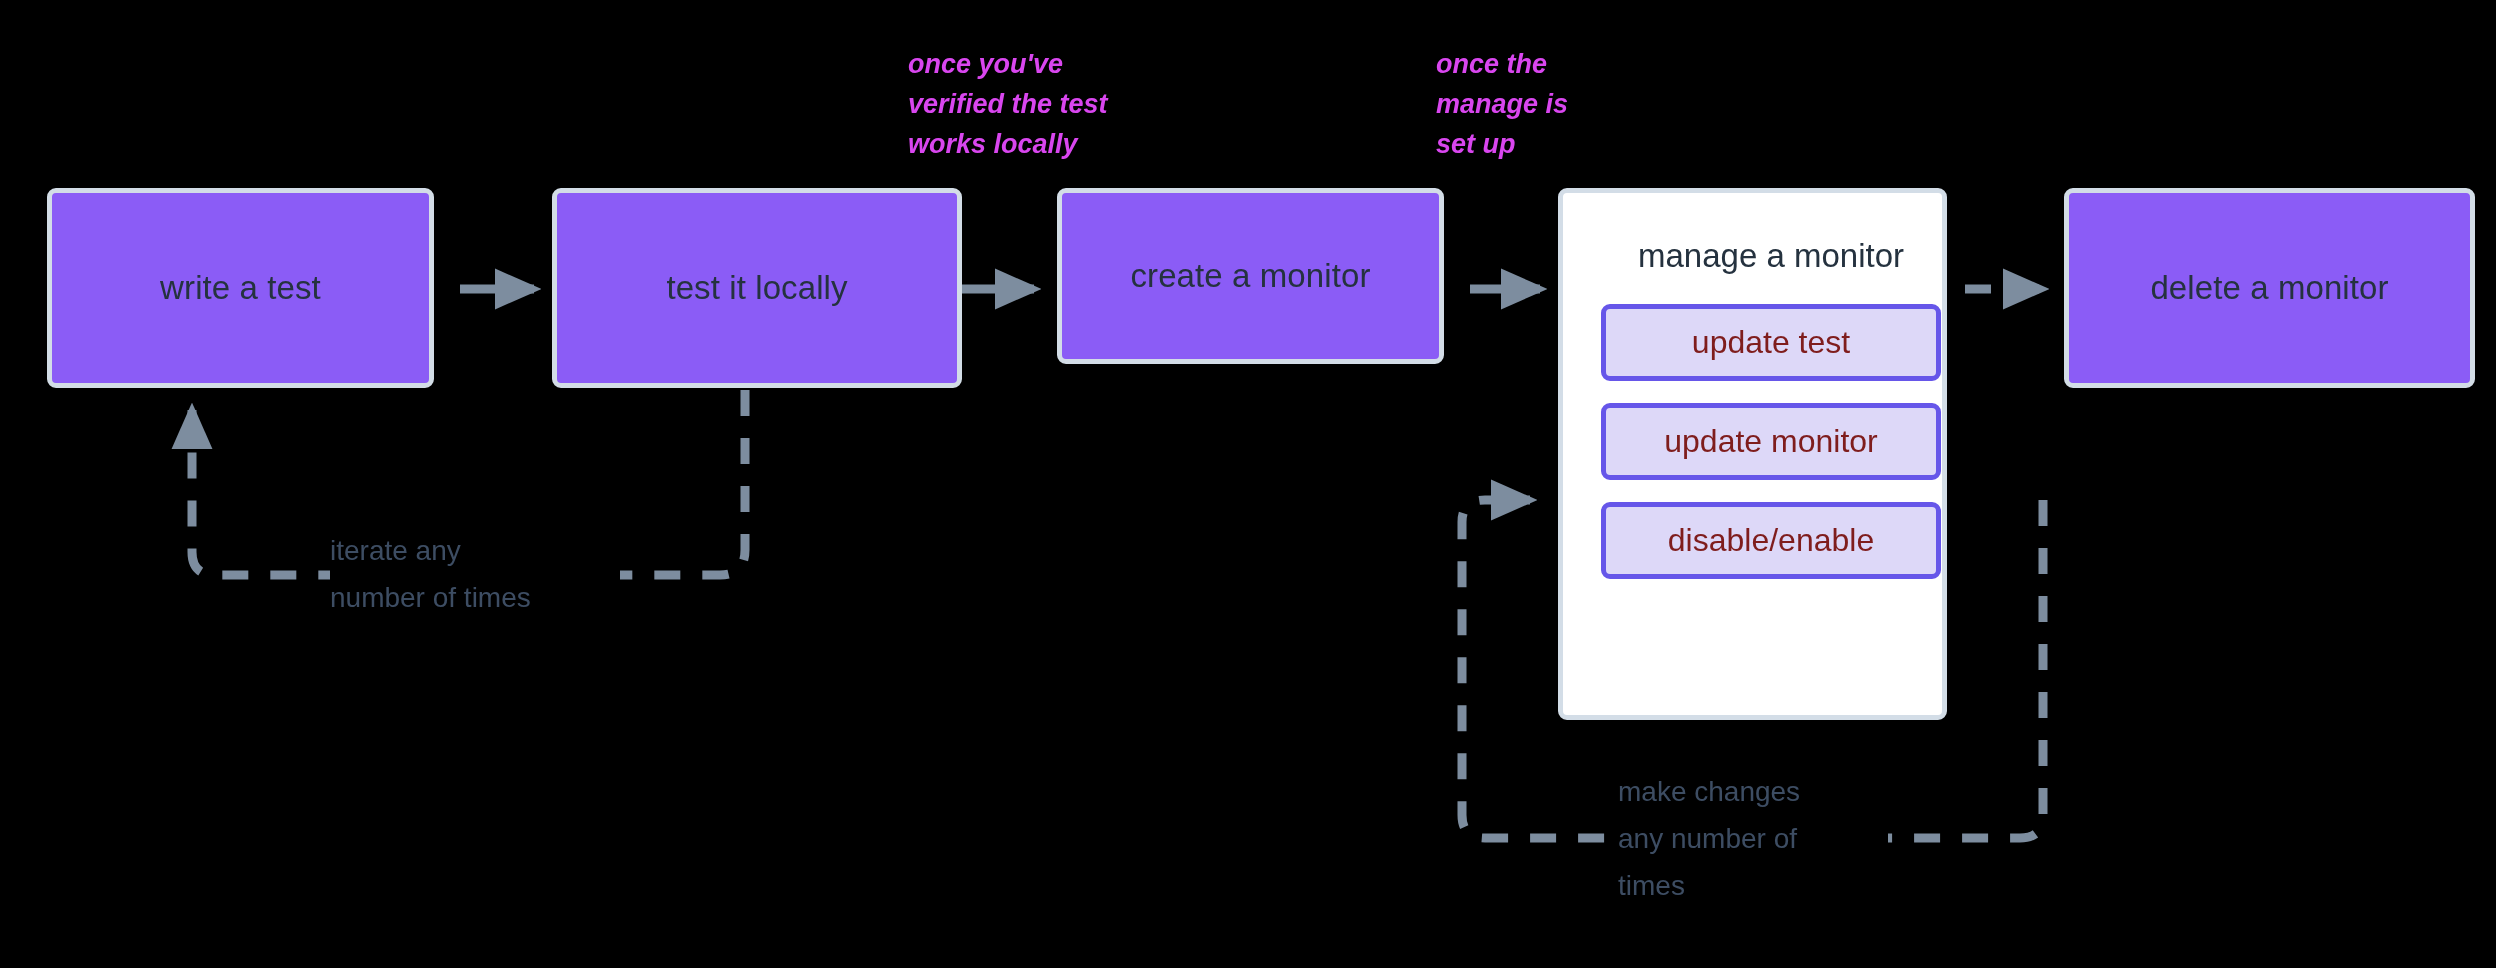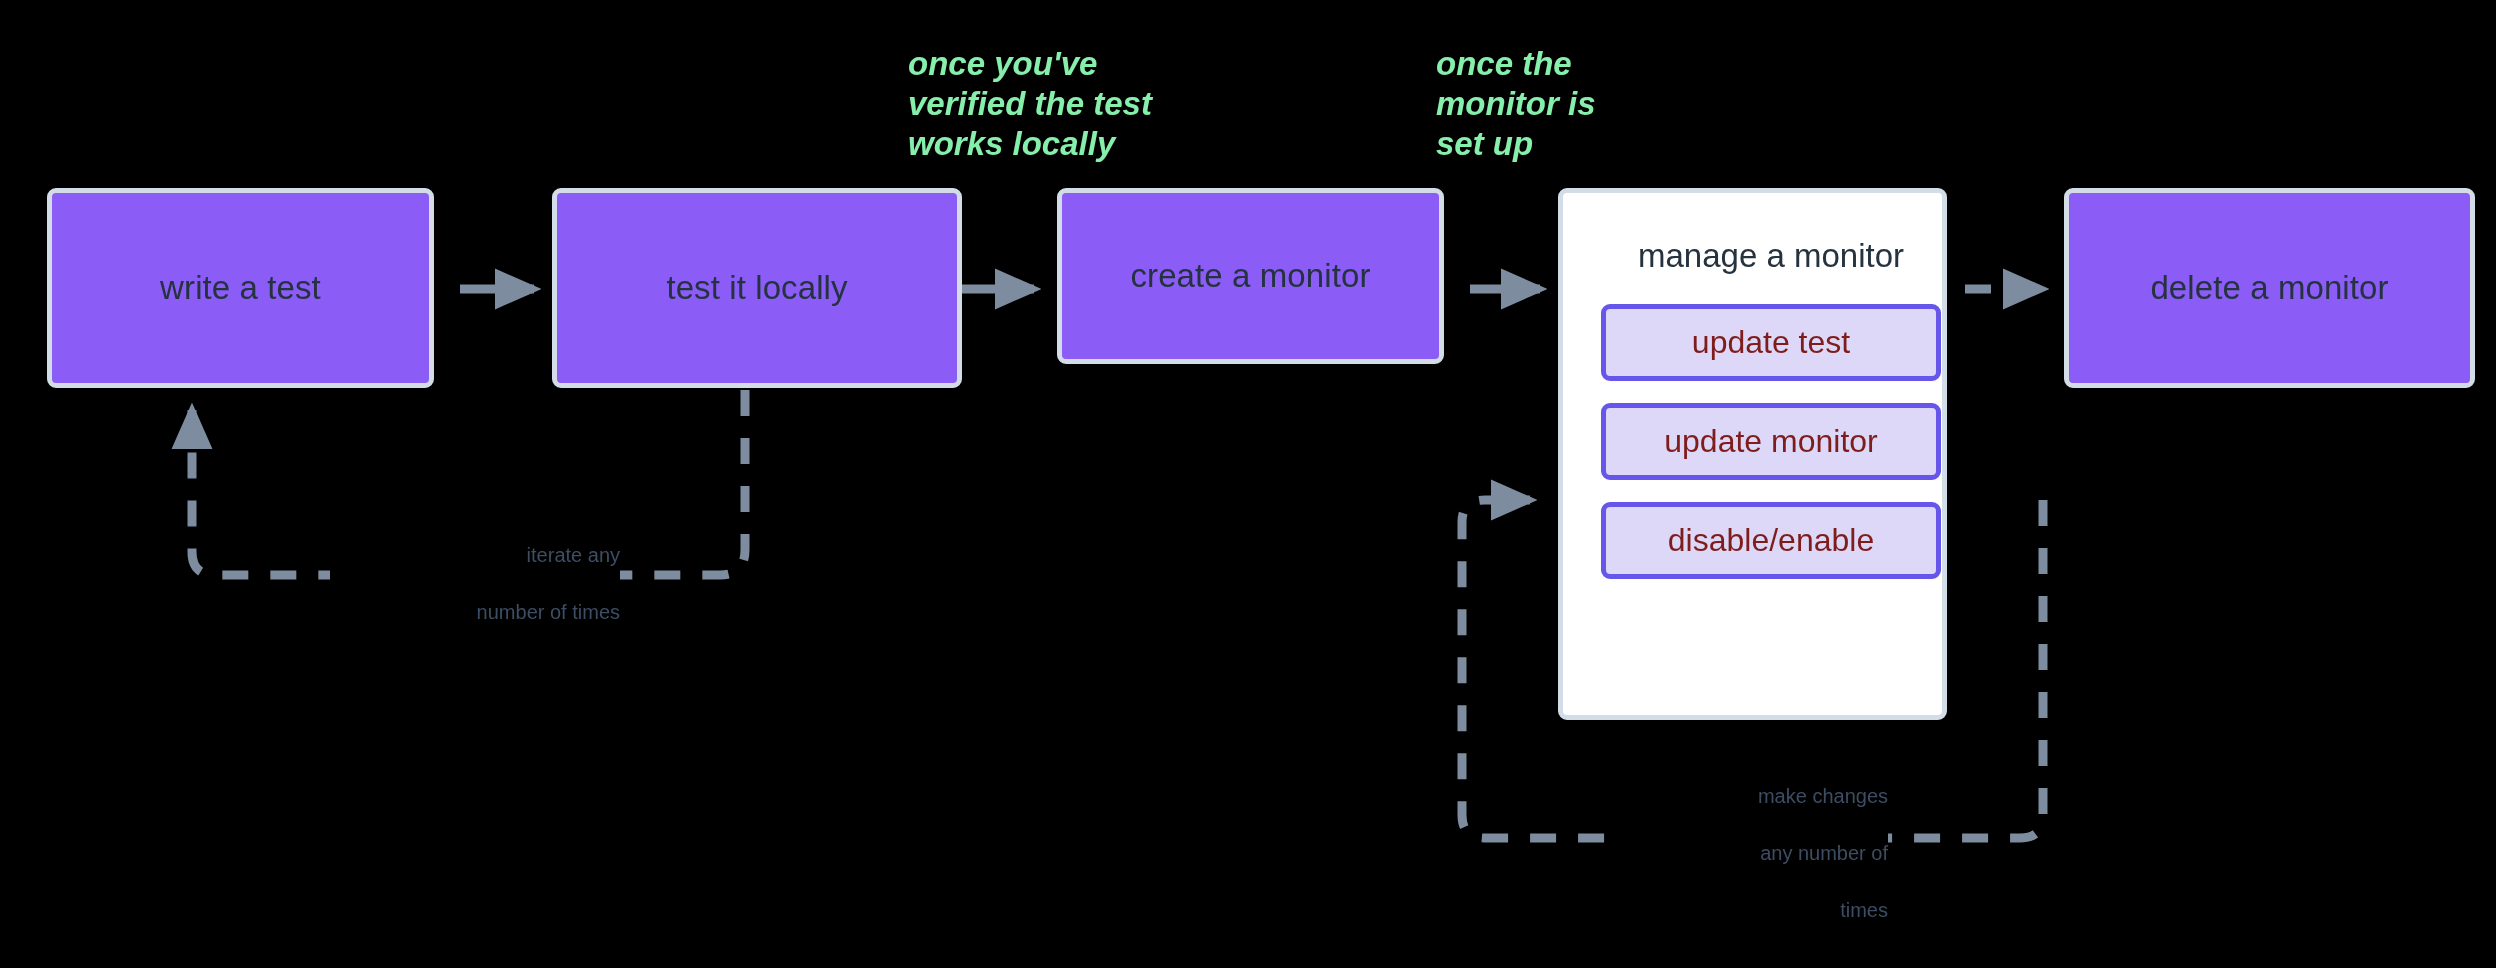--- a/index.html
+++ b/index.html
@@ -68,33 +68,33 @@
     justify-content: center;
     margin-bottom: 22px;
   }
   .sub-label {
     font-size: 32px;
     color: #7f1d1d;
     white-space: nowrap;
   }
   .annotation {
     position: absolute;
-    font-size: 33px;
+    font-size: 27px;
     font-style: italic;
     font-weight: 600;
     line-height: 40px;
-    color: #86efac;
+    color: #d946ef;
     white-space: pre-line;
   }
   .edge-label {
     position: absolute;
-    font-size: 20px;
-    line-height: 57px;
+    font-size: 28px;
+    line-height: 47px;
     color: #3d4d63;
-    text-align: right;
+    text-align: left;
     white-space: pre-line;
     background: #000000;
   }
 </style>
 </head>
 <body>
 
 <div id="canvas">
 
   <svg id="edges" viewBox="0 0 2496 968" xmlns="http://www.w3.org/2000/svg">
@@ -144,21 +144,21 @@
 
   <div class="node" style="left:2064px; top:188px; width:411px; height:200px;">
     <span class="node-label">delete a monitor</span>
   </div>
 
   <div class="annotation" style="left:908px; top:44px;">once you've
 verified the test
 works locally</div>
 
   <div class="annotation" style="left:1436px; top:44px;">once the
-monitor is
+manage is
 set up</div>
 
   <div class="edge-label" style="left:330px; top:527px; width:290px;">iterate any
 number of times</div>
 
   <div class="edge-label" style="left:1618px; top:768px; width:270px;">make changes
 any number of
 times</div>
 
 </div>

